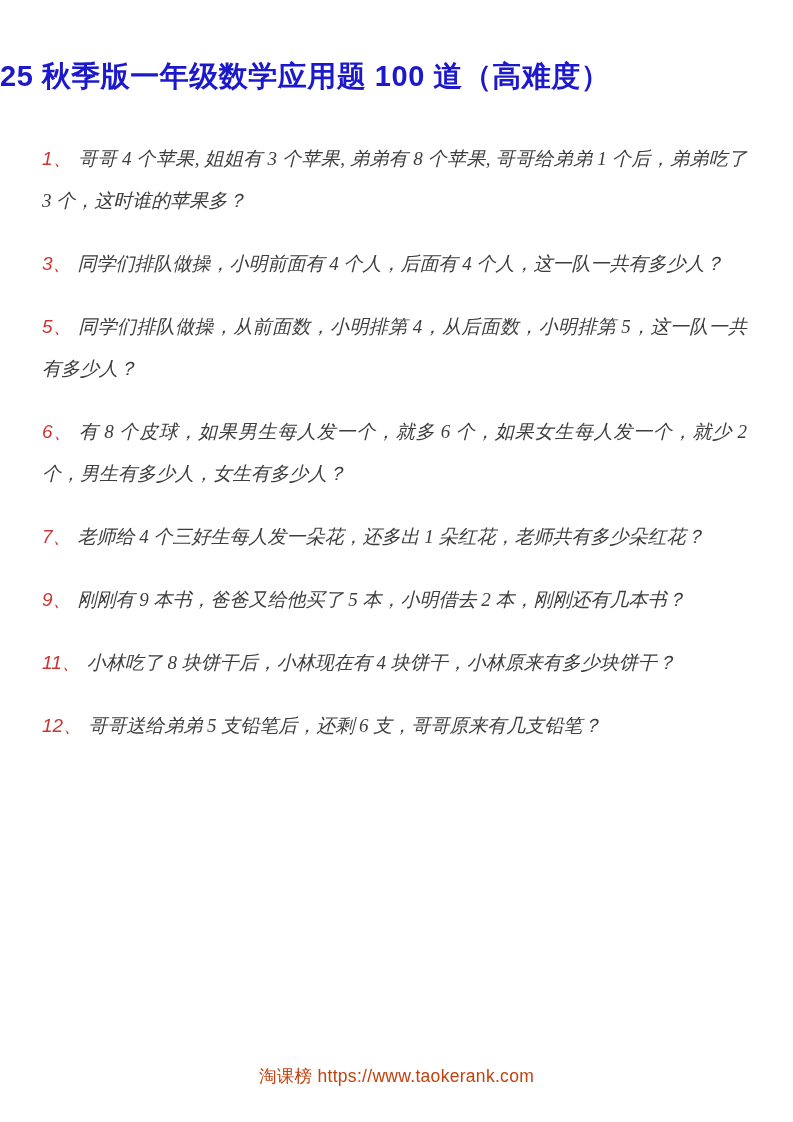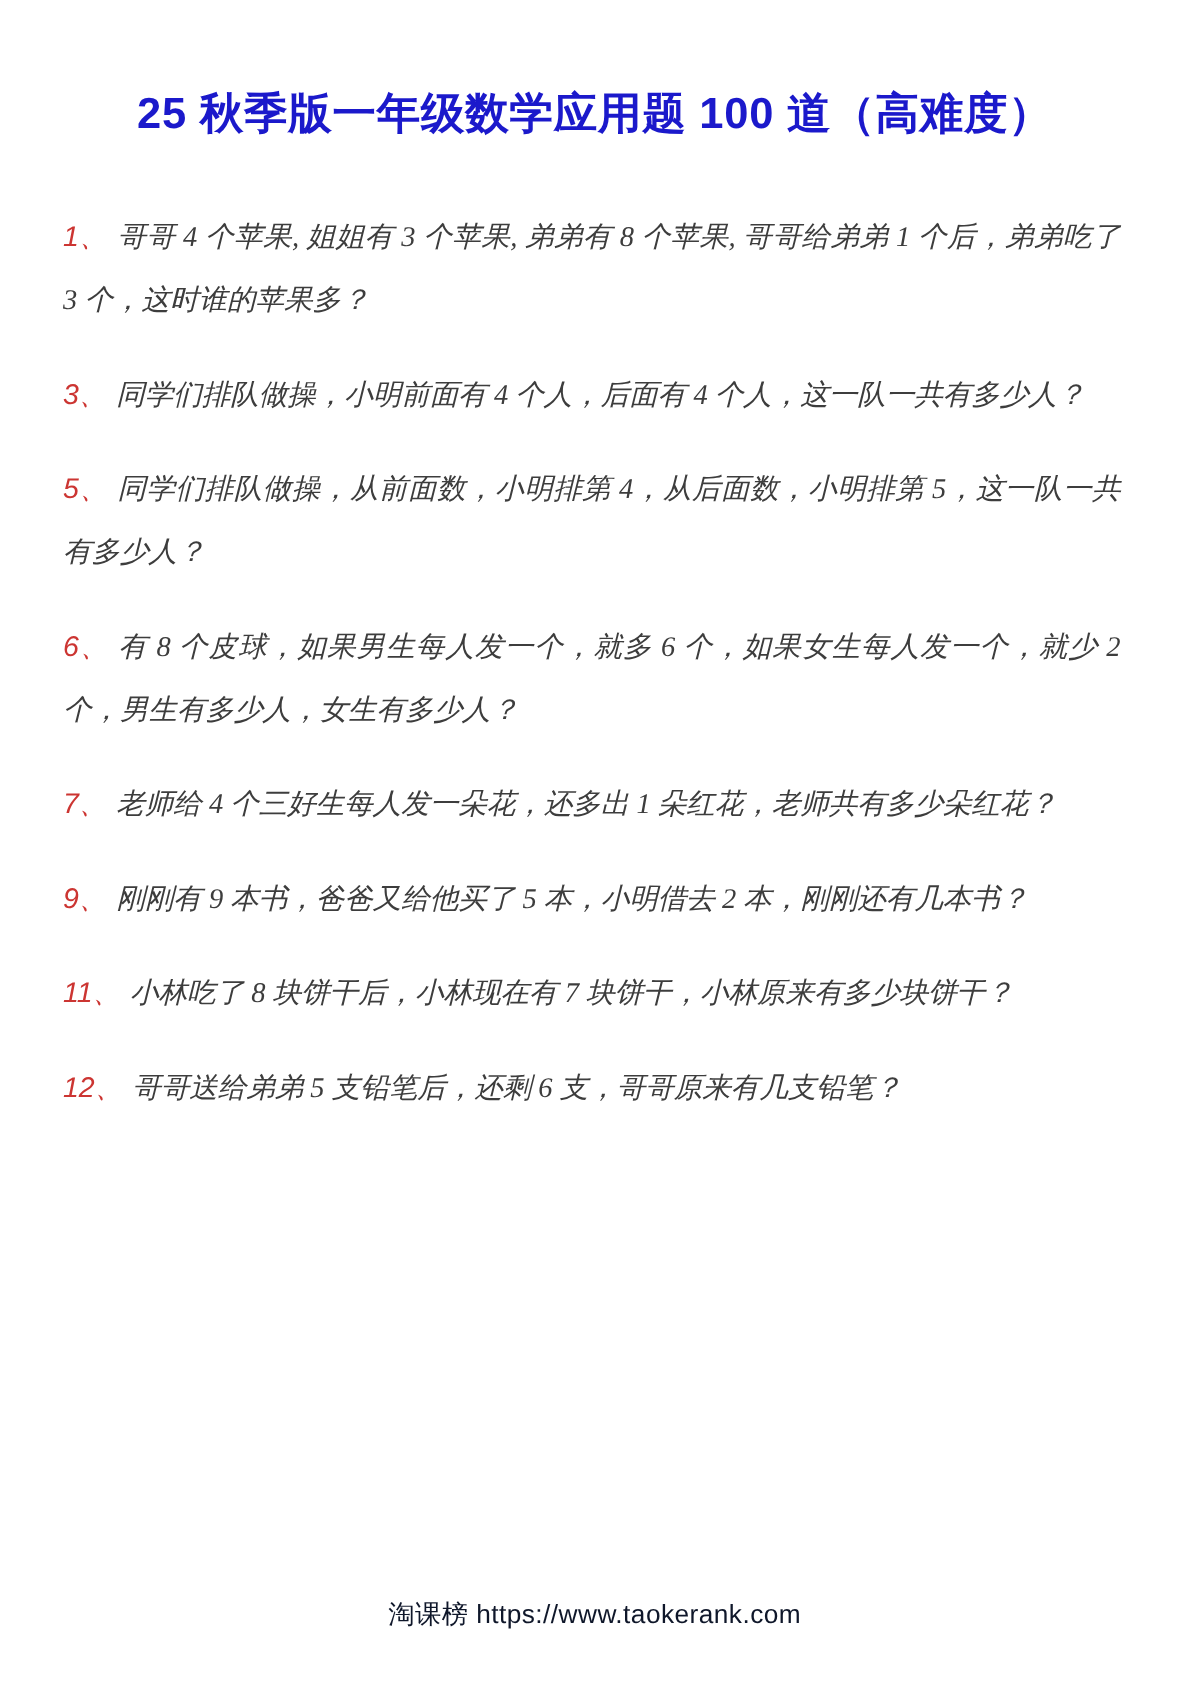--- a/index.html
+++ b/index.html
@@ -12,21 +12,20 @@
     width: 793px;
     height: 1122px;
     margin: 0 auto;
     background: #ffffff;
     overflow: hidden;
     box-sizing: border-box;
   }
   .doc-title {
     margin: 0;
     padding-top: 58px;
-    text-align: center;
     font-family: "Liberation Sans", "DejaVu Sans", sans-serif;
     font-weight: bold;
     font-size: 29px;
     line-height: 36px;
     letter-spacing: 0.5px;
     color: #1b19cb;
   }
   .questions {
     margin: 44px 46px 0 42px;
   }
@@ -46,37 +45,37 @@
     margin-right: 6px;
   }
   .page-footer {
     position: absolute;
     left: 0;
     right: 0;
     top: 1064px;
     text-align: center;
     font-family: "Liberation Sans", "DejaVu Sans", sans-serif;
     font-size: 17.5px;
-    color: #0f172a;
+    color: #c2410c;
     letter-spacing: 0.3px;
   }
 </style>
 </head>
 <body>
 
 <div class="page">
 
   <h1 class="doc-title">25 秋季版一年级数学应用题 100 道（高难度）</h1>
 
   <div class="questions">
     <p class="question"><span class="qnum">1、</span><span>哥哥 4 个苹果, 姐姐有 3 个苹果, 弟弟有 8 个苹果, 哥哥给弟弟 1 个后，弟弟吃了 3 个，这时谁的苹果多？</span></p>
     <p class="question"><span class="qnum">3、</span><span>同学们排队做操，小明前面有 4 个人，后面有 4 个人，这一队一共有多少人？</span></p>
     <p class="question"><span class="qnum">5、</span><span>同学们排队做操，从前面数，小明排第 4，从后面数，小明排第 5，这一队一共有多少人？</span></p>
     <p class="question"><span class="qnum">6、</span><span>有 8 个皮球，如果男生每人发一个，就多 6 个，如果女生每人发一个，就少 2 个，男生有多少人，女生有多少人？</span></p>
     <p class="question"><span class="qnum">7、</span><span>老师给 4 个三好生每人发一朵花，还多出 1 朵红花，老师共有多少朵红花？</span></p>
     <p class="question"><span class="qnum">9、</span><span>刚刚有 9 本书，爸爸又给他买了 5 本，小明借去 2 本，刚刚还有几本书？</span></p>
-    <p class="question"><span class="qnum">11、</span><span>小林吃了 8 块饼干后，小林现在有 7 块饼干，小林原来有多少块饼干？</span></p>
+    <p class="question"><span class="qnum">11、</span><span>小林吃了 8 块饼干后，小林现在有 4 块饼干，小林原来有多少块饼干？</span></p>
     <p class="question"><span class="qnum">12、</span><span>哥哥送给弟弟 5 支铅笔后，还剩 6 支，哥哥原来有几支铅笔？</span></p>
   </div>
 
   <div class="page-footer">淘课榜 https://www.taokerank.com</div>
 
 </div>
 
 </body></html>

